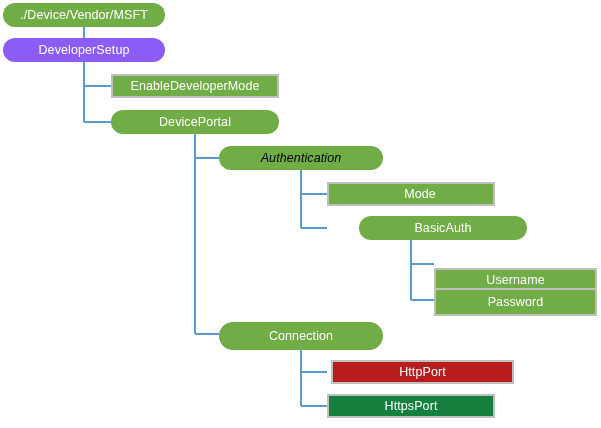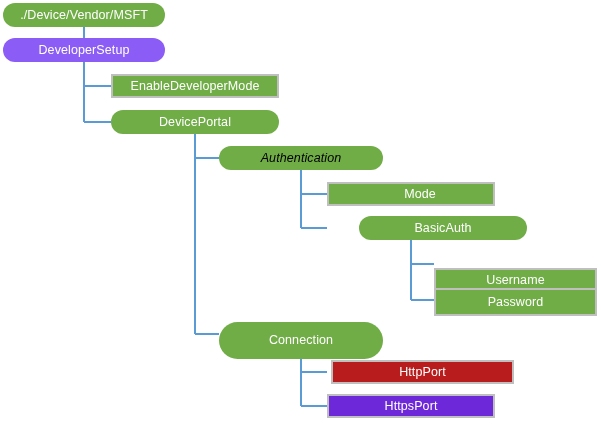--- a/index.html
+++ b/index.html
@@ -73,17 +73,17 @@
   <div id="node-layer">
       <div class="node pill" style="left: 3px; top: 3px; width: 162px; height: 24px; background: rgb(112, 173, 71); color: rgb(255, 255, 255);">./Device/Vendor/MSFT</div>
       <div class="node pill" style="left: 3px; top: 38px; width: 162px; height: 24px; background: #8b5cf6; color: rgb(255, 255, 255);">DeveloperSetup</div>
       <div class="node rect" style="left: 111px; top: 74px; width: 168px; height: 24px; background: rgb(112, 173, 71); color: rgb(255, 255, 255); border-color: rgb(191, 191, 191);">EnableDeveloperMode</div>
       <div class="node pill" style="left: 111px; top: 110px; width: 168px; height: 24px; background: rgb(112, 173, 71); color: rgb(255, 255, 255);">DevicePortal</div>
       <div class="node pill" style="left: 219px; top: 146px; width: 164px; height: 24px; background: rgb(112, 173, 71); color: #000000; font-style: italic;">Authentication</div>
       <div class="node rect" style="left: 327px; top: 182px; width: 168px; height: 24px; background: rgb(112, 173, 71); color: rgb(255, 255, 255); border-color: rgb(191, 191, 191); padding-left: 18px;">Mode</div>
       <div class="node pill" style="left: 327px; top: 216px; width: 168px; height: 24px; background: rgb(112, 173, 71); color: rgb(255, 255, 255); margin-left: 32px;">BasicAuth</div>
       <div class="node rect" style="left: 434px; top: 252px; width: 163px; height: 24px; background: rgb(112, 173, 71); color: rgb(255, 255, 255); border-color: rgb(191, 191, 191); margin-top: 16px;">Username</div>
       <div class="node rect" style="left: 434px; top: 288px; width: 163px; height: 28px; background: rgb(112, 173, 71); color: rgb(255, 255, 255); border-color: rgb(191, 191, 191);">Password</div>
-      <div class="node pill" style="left: 219px; top: 322px; width: 164px; height: 37px; background: rgb(112, 173, 71); color: rgb(255, 255, 255); text-align: right;">Connection</div>
+      <div class="node pill" style="left: 219px; top: 322px; width: 164px; height: 28px; background: rgb(112, 173, 71); color: rgb(255, 255, 255); text-align: right;">Connection</div>
       <div class="node rect" style="left: 331px; top: 360px; width: 183px; height: 24px; background: #b91c1c; color: rgb(255, 255, 255); border-color: rgb(191, 191, 191);">HttpPort</div>
-      <div class="node rect" style="left: 327px; top: 394px; width: 168px; height: 24px; background: #6d28d9; color: rgb(255, 255, 255); border-color: rgb(191, 191, 191);">HttpsPort</div>
+      <div class="node rect" style="left: 327px; top: 394px; width: 168px; height: 24px; background: #15803d; color: rgb(255, 255, 255); border-color: rgb(191, 191, 191);">HttpsPort</div>
     </div>
 </div>
 
 </body></html>

